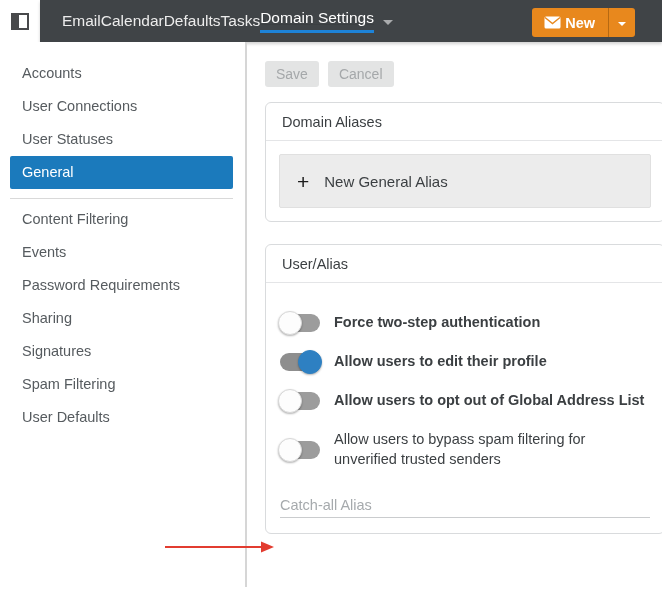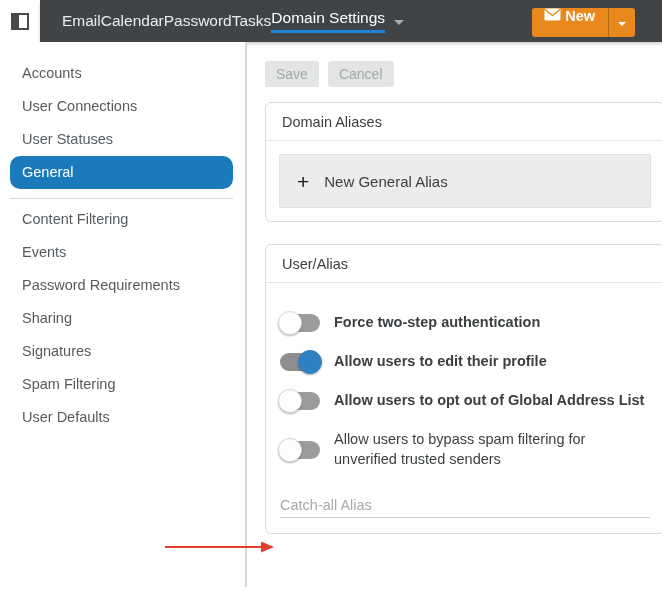--- a/index.html
+++ b/index.html
@@ -28,36 +28,36 @@
     color:#fff; font-size:15.5px; padding-bottom:3px; border-bottom:3px solid #1d83d8;
   }
   .caret-down {
     width:0; height:0; border-left:5px solid transparent; border-right:5px solid transparent;
     border-top:5px solid #a9abad; margin-left:9px; margin-top:2px;
   }
   .new-btn {
     position:absolute; right:27px; top:8px; height:29px; display:flex; align-items:stretch;
     background:#e8881d; border-radius:3px; overflow:hidden; cursor:pointer;
   }
-  .new-btn-main { display:flex; padding:0 13px 0 12px; gap:4px; }
+  .new-btn-main { display:flex; align-items:center; padding:0 13px 0 12px; gap:4px; }
   .new-btn-label { color:#fff; font-size:14.5px; font-weight:bold; }
   .new-btn-caret {
     display:flex; align-items:center; justify-content:center; width:27px;
     border-left:1px solid rgba(90,50,0,0.35);
   }
   .new-btn-caret .caret-down { border-top-color:#fff; margin:2px 0 0 0; border-left-width:4px; border-right-width:4px; border-top-width:4px; }
 
   
   .sidebar { position:absolute; left:0; top:42px; width:246px; padding-top:15px; background:#fff; }
   .side-item {
     height:33px; line-height:33px; padding-left:22px; font-size:14.5px; color:#565b5f;
     cursor:pointer; white-space:nowrap;
   }
   .side-item.selected {
-    margin:0 13px 0 10px; padding-left:12px; background:#1b7abc; color:#fff; border-radius:10px;
+    margin:0 13px 0 10px; padding-left:12px; background:#1b7abc; color:#fff; border-radius:2px;
   }
   .side-divider { height:1px; background:#d9d9d9; margin:9px 13px 4px 10px; }
   .vdivider { position:absolute; left:245px; top:42px; width:2px; height:545px; background:#d6d6d6; }
 
   
   .content { position:absolute; left:265px; top:42px; width:400px; }
   .actions { margin-top:19px; display:flex; gap:9px; }
   .btn-muted {
     background:#e3e4e4; color:#a5a8aa; font-size:14px; border:none; border-radius:3px;
     padding:5px 11px; font-family:inherit; cursor:default;
@@ -102,21 +102,21 @@
 <body>
 
 <div class="topbar">
   <div class="topbar-left">
     <div class="panel-icon"></div>
   </div>
   <div class="topbar-main">
     <div class="nav">
       <div class="nav-item">Email</div>
       <div class="nav-item">Calendar</div>
-      <div class="nav-item">Password</div>
+      <div class="nav-item">Defaults</div>
       <div class="nav-item">Tasks</div>
       <div class="nav-item-active">
         <span class="nav-label">Domain Settings</span>
         <span class="caret-down"></span>
       </div>
     </div>
     <div class="new-btn">
       <div class="new-btn-main">
         <svg width="17" height="13" viewBox="0 0 17 13">
           <rect x="0.5" y="0.5" width="16" height="12" rx="1.5" fill="#ffffff"></rect>

